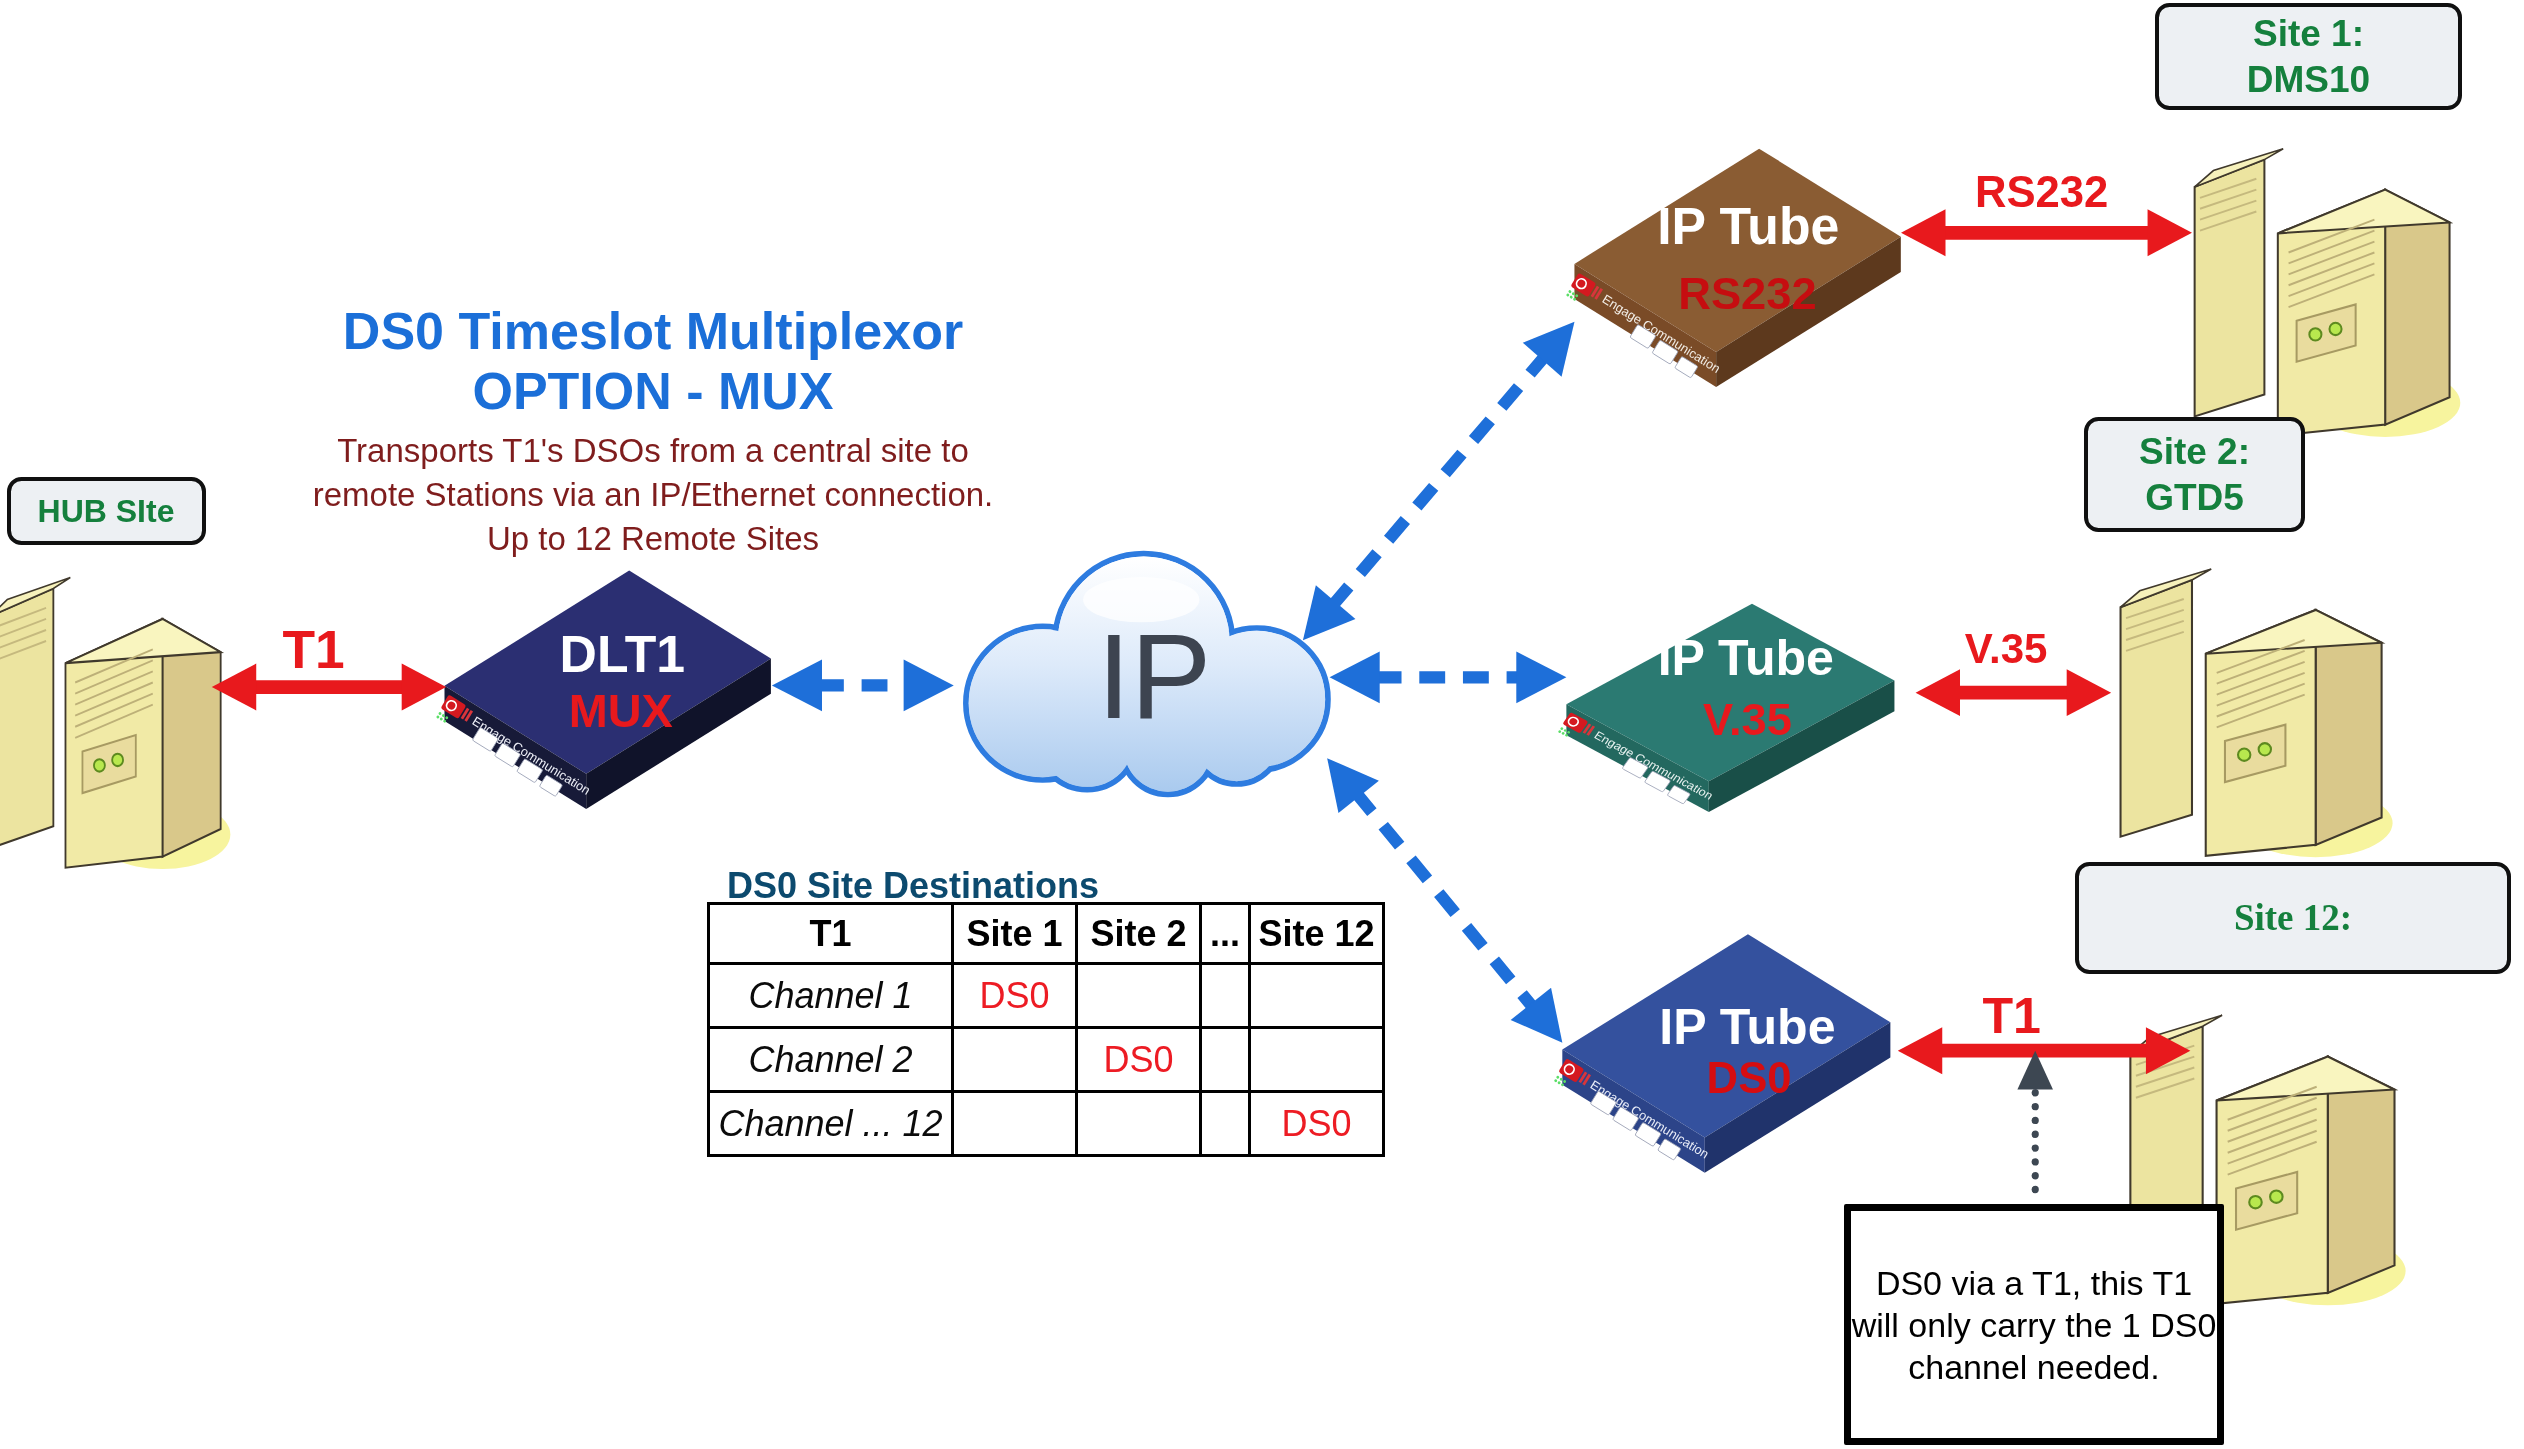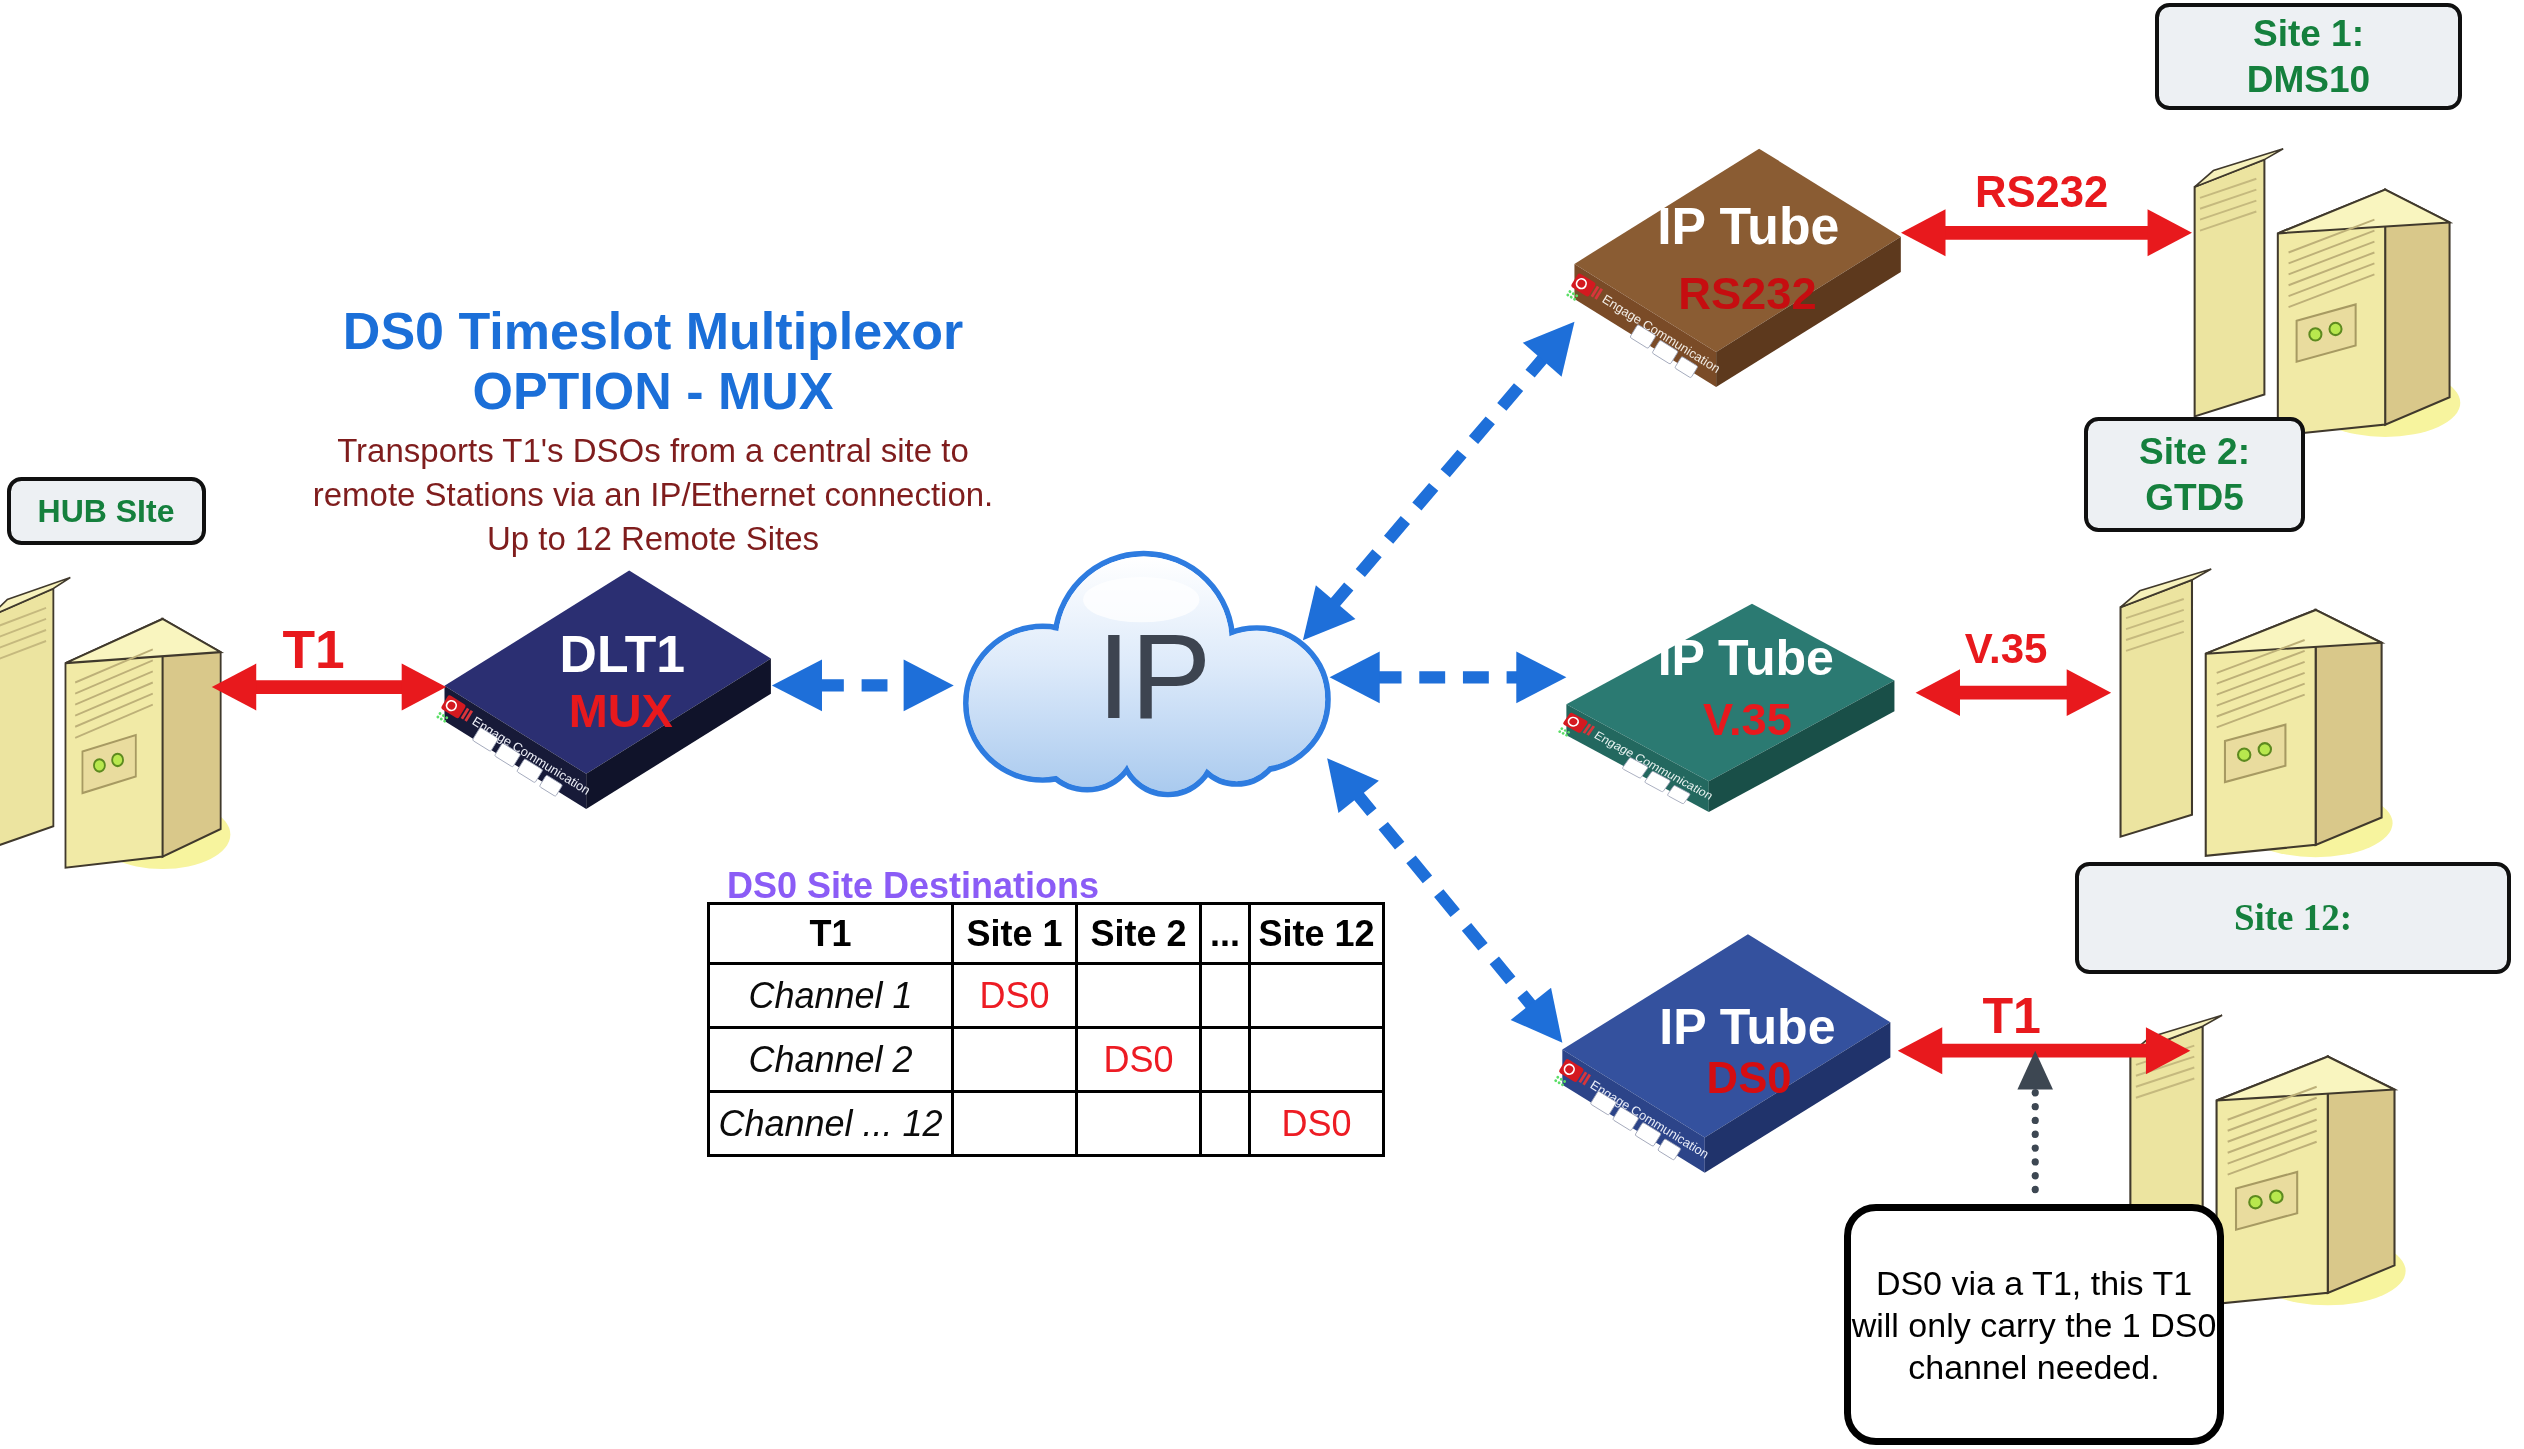--- a/index.html
+++ b/index.html
@@ -11,30 +11,30 @@
   .heading{left:249px;top:301px;width:808px;text-align:center;}
   .heading .h-title{font-size:52px;font-weight:bold;color:#1b6fd8;margin-bottom:8px;}
   .heading .h-line{font-size:33px;line-height:44px;color:#7f1d1d;}
   .label-box{position:absolute;background:#edf0f3;border:4.8px solid #101010;border-radius:14.5px;
              color:#15803d;font-weight:bold;text-align:center;display:flex;flex-direction:column;
              justify-content:center;box-sizing:border-box;}
   .hub-box{left:6.5px;top:477px;width:199px;height:68px;font-size:32px;}
   .site1-box{left:2155px;top:3.2px;width:307px;height:107px;font-size:37px;line-height:46px;}
   .site2-box{left:2084px;top:417px;width:221px;height:115px;font-size:37px;line-height:46px;}
   .site12-box{left:2075px;top:862px;width:436px;height:112px;font-size:37px;line-height:46px;font-family:Liberation Serif, serif;}
-  .table-title{left:707px;top:865px;width:412px;text-align:center;font-size:36px;font-weight:bold;color:#8b5cf6;}
+  .table-title{left:707px;top:865px;width:412px;text-align:center;font-size:36px;font-weight:bold;color:#0c4a6e;}
   table.ds0{position:absolute;left:707px;top:902px;border-collapse:collapse;background:#fff;}
   table.ds0 td,table.ds0 th{border:3.2px solid #000;padding:0;text-align:center;vertical-align:middle;}
   table.ds0 th{font-size:36px;font-weight:bold;color:#000;height:57px;}
   table.ds0 td{height:61px;font-size:36px;}
   td.chan{font-style:italic;color:#0b0b0b;font-size:35px;}
   td.ds0cell{color:#ed1c24;font-weight:normal;}
   .c0{width:241px;} .c1{width:121px;} .c2{width:121px;} .c3{width:46px;} .c4{width:131px;}
   .note-box{left:1844px;top:1204px;width:380px;height:241px;background:#fff;border:7.3px solid #000;
-            border-radius:32px;box-sizing:border-box;display:flex;flex-direction:column;justify-content:center;
+            border-radius:2px;box-sizing:border-box;display:flex;flex-direction:column;justify-content:center;
             text-align:center;font-size:34px;line-height:42px;color:#000;}
 </style>
 </head>
 <body>
 
 <div class="canvas">
 
 <svg class="art" width="2525" height="1450" viewBox="0 0 3124 1794">
   <defs>
     <linearGradient id="cloudGrad" gradientUnits="userSpaceOnUse" x1="0" y1="690" x2="0" y2="985">

